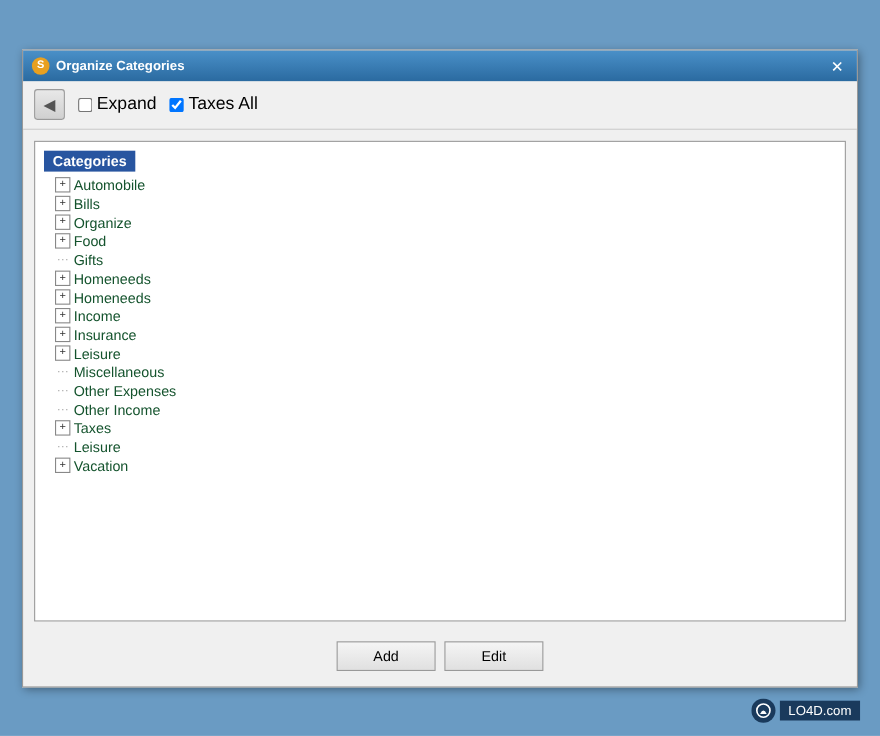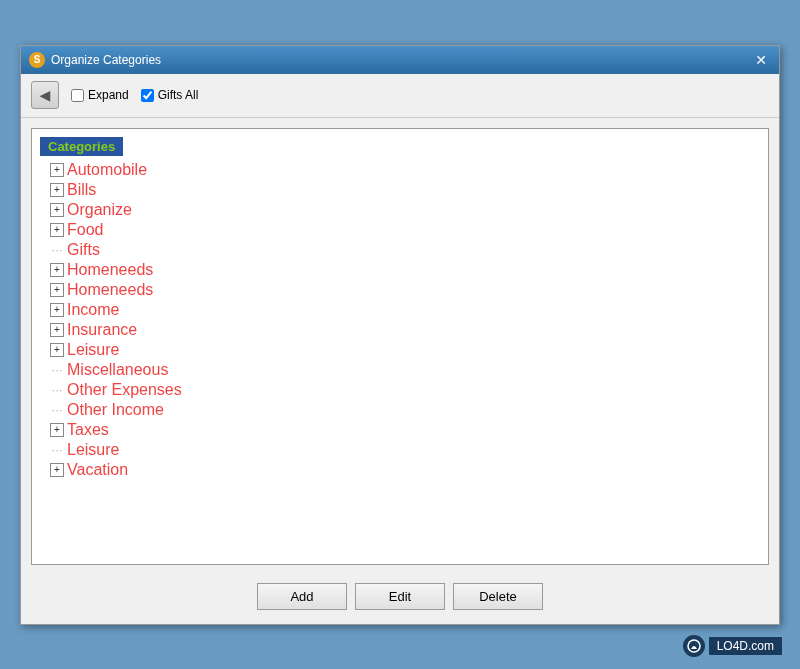--- a/index.html
+++ b/index.html
@@ -44,21 +44,21 @@
       border-radius: 50%;
       display: flex;
       align-items: center;
       justify-content: center;
       color: white;
       font-size: 10px;
       font-weight: bold;
     }
     .title-text {
       font-size: 12px;
-      font-weight: normal;
+      font-weight: bold;
     }
     .close-btn {
       background: none;
       border: none;
       color: white;
       cursor: pointer;
       font-size: 14px;
       padding: 0 4px;
       line-height: 1;
     }
@@ -88,39 +88,39 @@
       display: flex;
       align-items: center;
       gap: 4px;
       cursor: pointer;
     }
     .checkbox-container input[type="checkbox"] {
       margin: 0;
       cursor: pointer;
     }
     .checkbox-label {
-      font-size: 12px;
+      font-size: 16px;
       color: #000;
     }
     .main-content {
       flex: 1;
       padding: 10px;
       display: flex;
       flex-direction: column;
     }
     .tree-container {
       flex: 1;
       background: white;
       border: 1px solid #999;
       overflow-y: auto;
       padding: 4px 0;
     }
     .tree-header {
       background: #2855a0;
-      color: #84cc16;
+      color: #ffffff;
       padding: 2px 8px;
       font-weight: bold;
       font-size: 13px;
       display: inline-block;
       margin: 2px 4px;
     }
     .tree-item {
       display: flex;
       align-items: center;
       padding: 1px 0;
@@ -144,22 +144,22 @@
     }
     .tree-line {
       display: inline-block;
       width: 14px;
       margin-right: 3px;
       text-align: center;
       color: #999;
       font-size: 12px;
     }
     .item-label {
-      font-size: 16px;
-      color: #ef4444;
+      font-size: 13px;
+      color: #14532d;
     }
     .dot-line {
       color: #aaa;
       font-size: 11px;
     }
     .buttons-section {
       padding: 8px 10px;
       display: flex;
       flex-direction: column;
       gap: 6px;
@@ -193,21 +193,21 @@
   </div>
 
   <div class="toolbar">
     <button class="back-btn">◀</button>
     <label class="checkbox-container">
       <input type="checkbox" style="">
       <span class="checkbox-label">Expand</span>
     </label>
     <label class="checkbox-container">
       <input type="checkbox" checked="" style="">
-      <span class="checkbox-label">Gifts All</span>
+      <span class="checkbox-label">Taxes All</span>
     </label>
   </div>
 
   <div class="main-content">
     <div class="tree-container">
       <div style="padding: 2px 4px;">
         <span class="tree-header">Categories</span>
       </div>
 
       <div class="tree-item">
@@ -290,21 +290,20 @@
         <span class="expand-icon">+</span>
         <span class="item-label">Vacation</span>
       </div>
     </div>
   </div>
 
   <div class="buttons-section">
     <div class="buttons-row">
       <button class="btn">Add</button>
       <button class="btn">Edit</button>
-      <button class="btn">Delete</button>
     </div>
     <div class="buttons-row">
     </div>
   </div>
 </div>
 
 <div style="position:fixed;bottom:12px;right:18px;display:flex;align-items:center;gap:4px;">
   <div style="width:22px;height:22px;background:#1a3a5c;border-radius:50%;display:flex;align-items:center;justify-content:center;">
     <svg width="14" height="14" viewBox="0 0 14 14">
         <circle cx="7" cy="7" r="6" fill="none" stroke="white" stroke-width="1.5"></circle>

